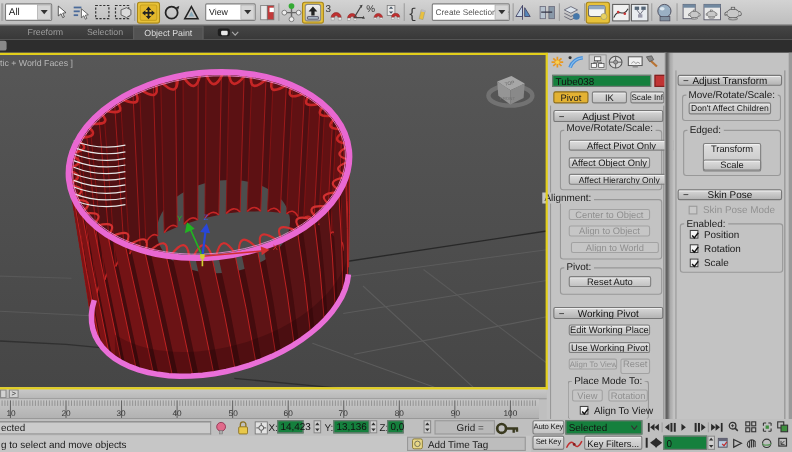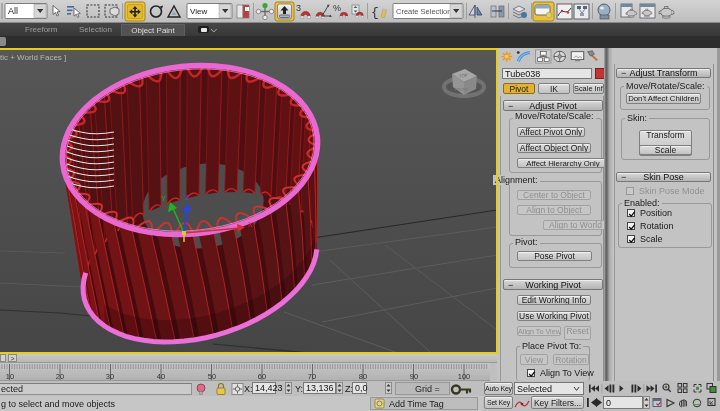--- a/index.html
+++ b/index.html
@@ -7,21 +7,21 @@
  color:#1a1a1a;font-size:8.5px;text-align:center;box-shadow:inset 0 1px 0 #f0f0f0;white-space:nowrap;overflow:hidden}
 .btn.dis{color:#8f8f8f;background:#c6c6c6;border-color:#a2a2a2;box-shadow:none}
 .roll{position:absolute;background:linear-gradient(#d8d8d8,#b4b4b4);border:1px solid #777;border-radius:2px;
  color:#111;font-size:9px;text-align:center;box-shadow:inset 0 1px 0 #eee}
 .grp{position:absolute;border:1px solid #989898;border-radius:3px}
 .grplbl{position:absolute;background:#c3c3c3;color:#1a1a1a;font-size:9px;padding:0 2px;white-space:nowrap}
 .cb{position:absolute;width:8px;height:8px;background:#f4f4f4;border:1px solid #444;font-size:8px;line-height:7px;color:#111;text-align:center}
 .cb.dis{background:#c9c9c9;border-color:#999;color:#999}
 .cbl{position:absolute;font-size:9px;color:#1a1a1a;white-space:nowrap}
 .cbl.dis{color:#919191}
-.field{position:absolute;background:#e5e5e5;border:1px solid #787878;font-size:9px;color:#111;padding-left:2px;white-space:nowrap}
+.field{position:absolute;background:#15803d;border:1px solid #787878;font-size:9px;color:#111;padding-left:2px;white-space:nowrap}
 .lbl{position:absolute;font-size:9px;color:#1a1a1a;white-space:nowrap}
 .spin{position:absolute;width:7px;background:#cfcfcf;border:1px solid #8a8a8a}
 </style></head>
 <body>
 <svg width="720" height="23" viewBox="0 0 720 23" xmlns="http://www.w3.org/2000/svg" style="position:absolute;left:0;top:0">
     <defs>
       <linearGradient id="tb" x1="0" y1="0" x2="0" y2="1">
         <stop offset="0" stop-color="#d3d3d3"></stop>
         <stop offset="1" stop-color="#bdbdbd"></stop>
       </linearGradient>
@@ -416,56 +416,56 @@
   </svg>
 <div class="abs" style="left:500px;top:96px;width:104px;height:285px;border-left:1px solid #989898;border-right:1px solid #8e8e8e"></div>
 <div class="field" style="left:502px;top:68px;width:90px;height:11px;line-height:10px">Tube038</div>
 <div class="abs" style="left:595px;top:68px;width:11px;height:11px;background:#c13434;border:1px solid #7a2020"></div>
 <div class="btn" style="left:503px;top:83px;width:32px;height:11px;line-height:10px;background:#e3b233;border-color:#8d6d1d;box-shadow:none">Pivot</div>
 <div class="btn" style="left:538px;top:83px;width:32px;height:11px;line-height:10px">IK</div>
 <div class="btn" style="left:573px;top:83px;width:31px;height:11px;line-height:10px;font-size:7.4px">Scale Info</div>
 <div class="roll" style="left:503px;top:100px;width:100px;height:11px;line-height:10px"><span style="position:absolute;left:4px;top:0">−</span>Adjust Pivot</div>
 <div class="grp" style="left:509px;top:118px;width:93px;height:55px"></div>
 <div class="grplbl" style="left:513px;top:111px">Move/Rotate/Scale:</div>
-<div class="btn" style="left:517px;top:127px;width:68px;height:10px;line-height:9px">Affect Pivot Only</div>
+<div class="btn" style="left:517px;top:127px;width:96px;height:10px;line-height:9px">Affect Pivot Only</div>
 <div class="btn" style="left:517px;top:143px;width:74px;height:10px;line-height:9px">Affect Object Only</div>
 <div class="btn" style="left:517px;top:158px;width:92px;height:10px;line-height:9px;font-size:7.8px">Affect Hierarchy Only</div>
 <div class="grp" style="left:509px;top:181px;width:93px;height:55px"></div>
 <div class="grplbl" style="left:493px;top:175px">Alignment:</div>
 <div class="btn dis" style="left:517px;top:190px;width:74px;height:10px;line-height:9px">Center to Object</div>
 <div class="btn dis" style="left:517px;top:205px;width:74px;height:10px;line-height:9px">Align to Object</div>
-<div class="btn dis" style="left:543px;top:220px;width:65px;height:10px;line-height:9px">Align to World</div>
+<div class="btn dis" style="left:519px;top:220px;width:80px;height:10px;line-height:9px">Align to World</div>
 <div class="grp" style="left:509px;top:243px;width:93px;height:25px"></div>
 <div class="grplbl" style="left:513px;top:237px">Pivot:</div>
-<div class="btn" style="left:517px;top:251px;width:75px;height:10px;line-height:9px">Pose Pivot</div>
+<div class="btn" style="left:517px;top:251px;width:75px;height:10px;line-height:9px">Reset Auto</div>
 <div class="roll" style="left:503px;top:279px;width:100px;height:11px;line-height:10px"><span style="position:absolute;left:4px;top:0">−</span>Working Pivot</div>
-<div class="btn" style="left:517px;top:295px;width:74px;height:10px;line-height:9px">Edit Working Info</div>
+<div class="btn" style="left:517px;top:295px;width:74px;height:10px;line-height:9px">Edit Working Place</div>
 <div class="btn" style="left:517px;top:311px;width:74px;height:10px;line-height:9px">Use Working Pivot</div>
 <div class="btn dis" style="left:517px;top:326px;width:44px;height:10px;line-height:9px;font-size:7.2px">Align To View</div>
 <div class="btn dis" style="left:564px;top:326px;width:27px;height:14px;line-height:9px">Reset</div>
 <div class="grp" style="left:516px;top:346px;width:74px;height:35px;border-bottom:none"></div>
-<div class="grplbl" style="left:520px;top:341px">Place Pivot To:</div>
+<div class="grplbl" style="left:520px;top:341px">Place Mode To:</div>
 <div class="btn dis" style="left:520px;top:354px;width:28px;height:11px;line-height:10px">View</div>
 <div class="btn dis" style="left:553px;top:354px;width:36px;height:11px;line-height:10px">Rotation</div>
 <div class="cb" style="left:527px;top:369px">
     <svg width="8" height="8" style="position:absolute;left:0;top:0">
       <path d="M1.2 4 L3.2 6.2 L6.8 1.6" fill="none" stroke="#111" stroke-width="1.3"></path>
     </svg>
   </div>
 <div class="cbl" style="left:540px;top:368px">Align To View</div>
 <div class="abs" style="left:612px;top:48px;width:108px;height:333px;background:#c3c3c3"></div>
 <div class="abs" style="left:604px;top:48px;width:8px;height:333px;background:linear-gradient(90deg,#b0b0b0,#5e5e5e 25%,#6e6e6e 40%,#a8a8a8 65%,#bcbcbc)"></div>
 <div class="abs" style="left:717px;top:48px;width:3px;height:333px;background:#9a9a9a"></div>
 <div class="abs" style="left:614px;top:64px;width:100px;height:317px;border-left:1px solid #989898;border-right:1px solid #8e8e8e"></div>
 <div class="roll" style="left:616px;top:68px;width:95px;height:10px;line-height:9px"><span style="position:absolute;left:4px;top:0">−</span>Adjust Transform</div>
 <div class="grp" style="left:620px;top:86px;width:90px;height:24px"></div>
 <div class="grplbl" style="left:624px;top:81px">Move/Rotate/Scale:</div>
 <div class="btn" style="left:626px;top:93px;width:75px;height:11px;line-height:10px;font-size:7.8px">Don't Affect Children</div>
 <div class="grp" style="left:621px;top:118px;width:89px;height:42px"></div>
-<div class="grplbl" style="left:625px;top:113px">Skin:</div>
+<div class="grplbl" style="left:625px;top:113px">Edged:</div>
 <div class="btn" style="left:639px;top:130px;width:53px;height:26px;line-height:9px">Transform</div>
 <div class="btn" style="left:639px;top:145px;width:53px;height:10px;line-height:9px">Scale</div>
 <div class="roll" style="left:616px;top:172px;width:95px;height:10px;line-height:9px"><span style="position:absolute;left:4px;top:0">−</span>Skin Pose</div>
 <div class="cb dis" style="left:626px;top:187px"></div>
 <div class="cbl dis" style="left:639px;top:186px">Skin Pose Mode</div>
 <div class="grp" style="left:618px;top:203px;width:94px;height:45px"></div>
 <div class="grplbl" style="left:622px;top:198px">Enabled:</div>
 <div class="cb" style="left:627px;top:209px">
     <svg width="8" height="8" style="position:absolute;left:0;top:0">
       <path d="M1.2 4 L3.2 6.2 L6.8 1.6" fill="none" stroke="#111" stroke-width="1.3"></path>

